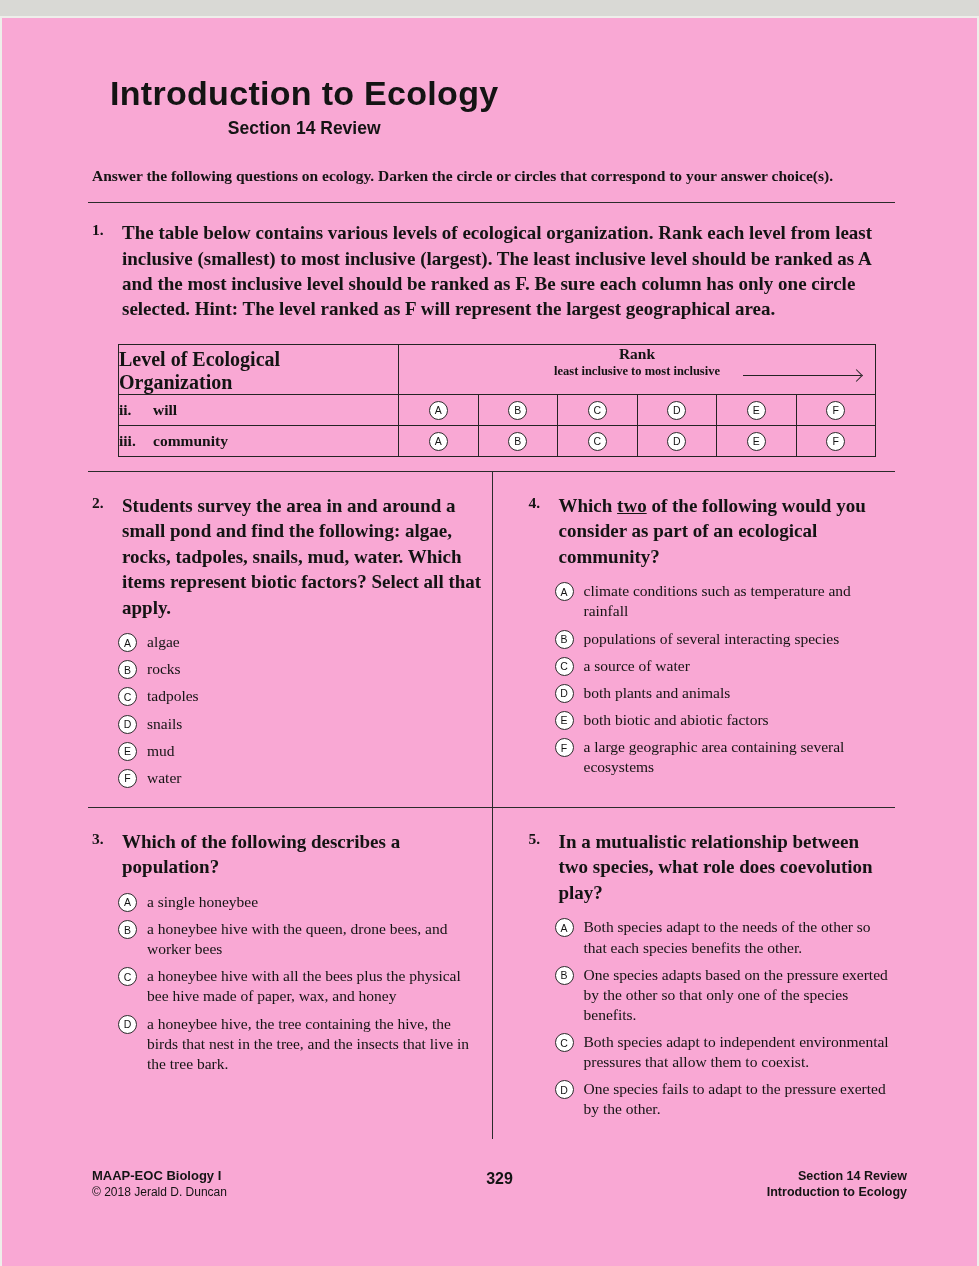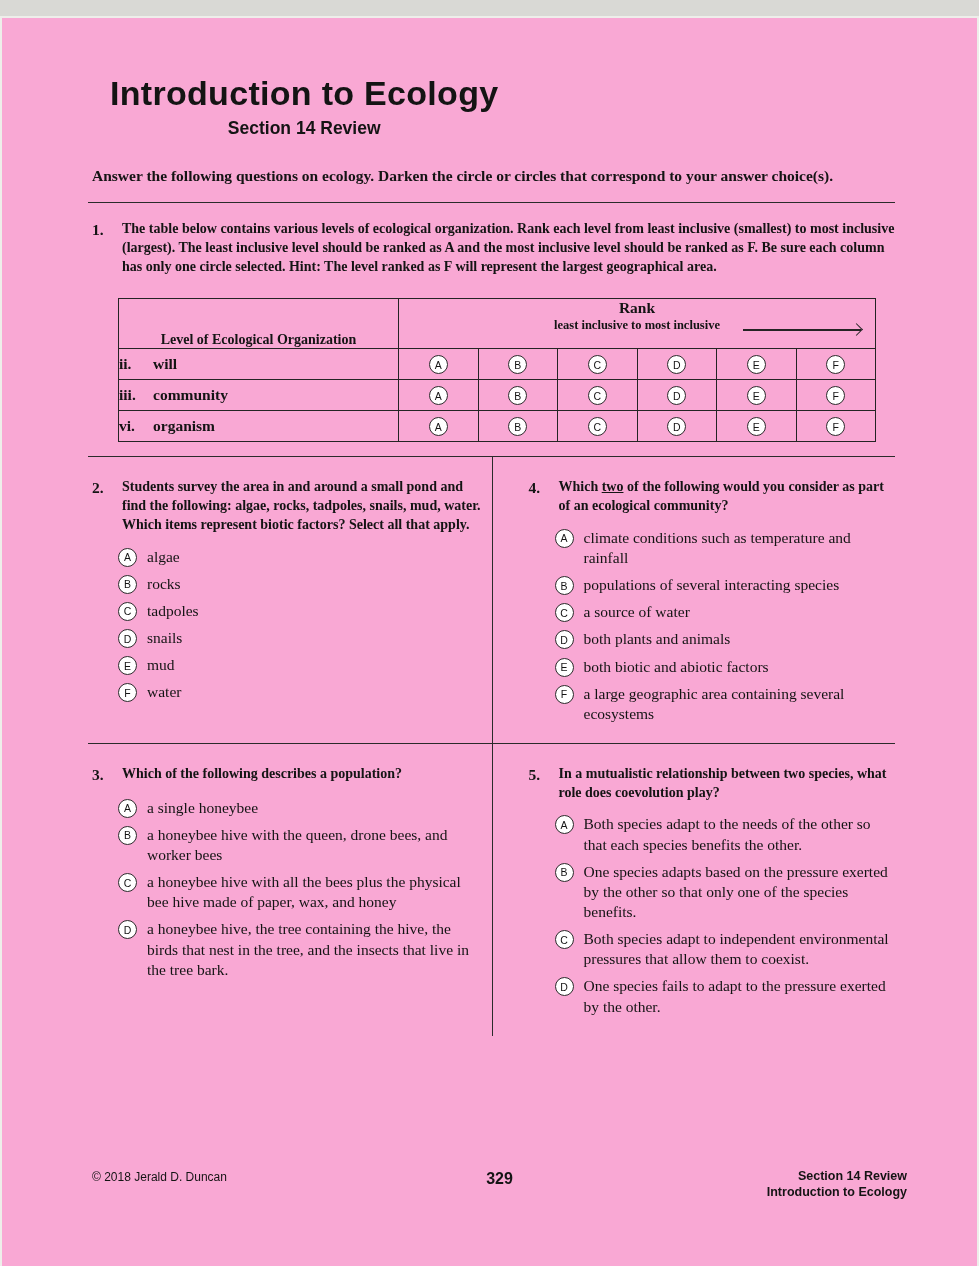--- a/index.html
+++ b/index.html
@@ -13,28 +13,28 @@
 
   .title-block { padding-top:58px; margin-left:22px; width:fit-content; text-align:center; }
   .title { font-family:"Liberation Sans", sans-serif; font-weight:700; font-size:34px; letter-spacing:.3px; margin:0; }
   .subtitle { font-family:"Liberation Sans", sans-serif; font-weight:700; font-size:17.5px; margin:5px 0 0; }
 
   .instructions { font-weight:700; font-size:15.5px; line-height:1.36; margin:26px 0 0; padding-left:4px; }
   .rule { border:none; border-top:1.4px solid #2b2b2b; margin:16px 0 0; }
 
   .qhead { display:flex; padding-left:4px; }
   .qnum { font-weight:700; font-size:15.5px; flex:0 0 30px; line-height:1.34; }
-  .qtext { font-weight:700; font-size:14px; line-height:1.34; margin:0; }
+  .qtext { font-weight:700; font-size:19px; line-height:1.34; margin:0; }
   .u { text-decoration:underline; }
 
   .q1 { margin-top:17px; }
 
   .rank-table { border-collapse:collapse; margin:22px 0 0 30px; table-layout:fixed; width:757px; }
   .rank-table th, .rank-table td { border:1.4px solid #242424; padding:0; }
-  .lvl-th { vertical-align:bottom; text-align:center; padding:0 0 11px 17px; font-weight:700; font-size:14px; }
+  .lvl-th { vertical-align:bottom; text-align:left; padding:0 0 11px 17px; font-weight:700; font-size:20px; }
   .rank-th { vertical-align:top; padding-top:7px; height:49px; }
   .rank-title { text-align:center; font-weight:700; font-size:15.5px; }
   .rank-subrow { position:relative; margin-top:1px; height:18px; }
   .rank-sub { display:block; text-align:center; font-weight:700; font-size:12.5px; }
   .arrow { position:absolute; right:14px; top:11px; width:118px; height:1.4px; background:#242424; }
   .arrow::after { content:""; position:absolute; right:0; top:-4px; width:8px; height:8px;
     border-top:1.4px solid #242424; border-right:1.4px solid #242424; transform:rotate(45deg); }
   .lvl-td { height:30px; padding-left:17px; text-align:left; }
   .rnum { display:inline-block; width:34px; font-weight:700; font-size:15.5px; }
   .rname { font-weight:700; font-size:15.5px; }
@@ -117,29 +117,20 @@
           </tr>
           <tr>
             <td class="lvl-td"><span class="rnum">iii.</span><span class="rname">community</span></td>
             <td class="bub-td"><span class="bubble">A</span></td>
             <td class="bub-td"><span class="bubble">B</span></td>
             <td class="bub-td"><span class="bubble">C</span></td>
             <td class="bub-td"><span class="bubble">D</span></td>
             <td class="bub-td"><span class="bubble">E</span></td>
             <td class="bub-td"><span class="bubble">F</span></td>
           </tr>
-          <tr>
-            <td class="lvl-td"><span class="rnum">vi.</span><span class="rname">organism</span></td>
-            <td class="bub-td"><span class="bubble">A</span></td>
-            <td class="bub-td"><span class="bubble">B</span></td>
-            <td class="bub-td"><span class="bubble">C</span></td>
-            <td class="bub-td"><span class="bubble">D</span></td>
-            <td class="bub-td"><span class="bubble">E</span></td>
-            <td class="bub-td"><span class="bubble">F</span></td>
-          </tr>
         </tbody>
       </table>
     </div>
 
     <div class="grid">
 
       <div class="gcell">
         <div class="qhead">
           <span class="qnum">2.</span>
           <p class="qtext">Students survey the area in and around a small pond and find the following: algae, rocks, tadpoles, snails, mud, water. Which items represent biotic factors? Select all that apply.</p>
@@ -253,20 +244,21 @@
               <span class="choice-text">One species fails to adapt to the pressure exerted by the other.</span>
             </div>
         </div>
       </div>
 
     </div>
   </div>
 
   <div class="footer">
     <div class="f-left">
+      <div class="f-l1">MAAP-EOC Biology I</div>
       <div class="f-l2">© 2018 Jerald D. Duncan</div>
     </div>
     <div class="f-center">329</div>
     <div class="f-right">
       <div>Section 14 Review</div>
       <div>Introduction to Ecology</div>
     </div>
   </div>
 </div>
 

